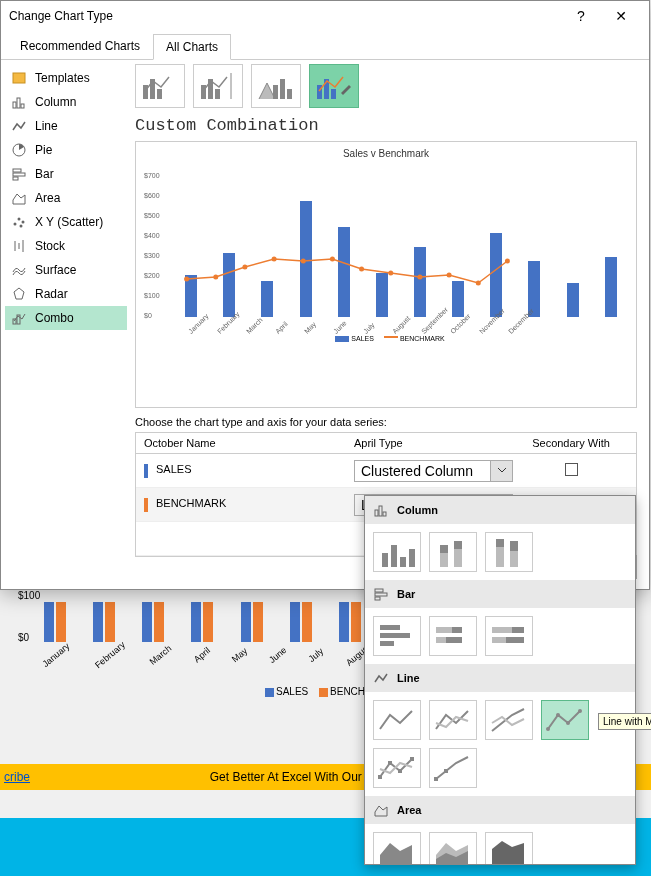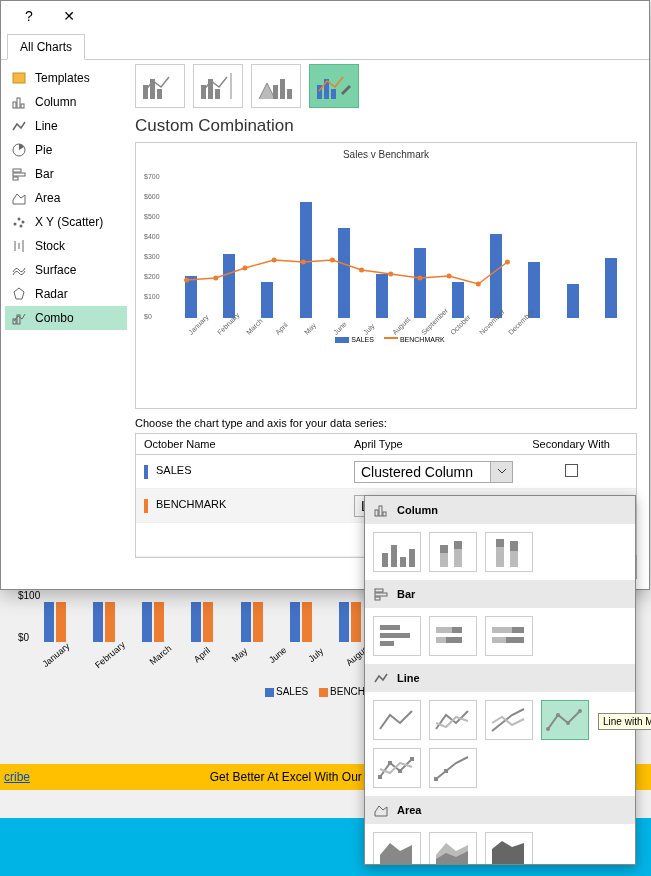--- a/index.html
+++ b/index.html
@@ -18,21 +18,21 @@
 .sidebar { width: 130px; padding: 6px 4px; }
 .side-item { display: flex; align-items: center; gap: 8px; padding: 4px 6px; font-size: 12px; cursor: pointer; }
 .side-item.selected { background: #b4e6cf; }
 .side-icon { width: 16px; height: 16px; display: inline-flex; align-items: center; justify-content: center; }
 
 .content { flex: 1; padding: 4px 12px 8px 4px; }
 .subtype-row { display: flex; gap: 8px; }
 .subtype { width: 50px; height: 44px; border: 1px solid #ccc; display: flex; align-items: center; justify-content: center; cursor: pointer; }
 .subtype.selected { background: #7cd2a8; border: 1px solid #5bb98a; }
 
-.section-title { font-size: 17px; color: #333; margin: 8px 0 6px 0; font-weight: normal; }
+.section-title { font-size: 17px; color: #333; margin: 8px 0 6px 0; font-weight: normal; font-family: Liberation Mono, monospace; }
 
 .preview { border: 1px solid #ccc; height: 267px; padding: 6px; position: relative; }
 .preview-title { text-align: center; font-size: 10px; color: #333; margin-bottom: 4px; }
 .chart-area { position: relative; height: 170px; margin-left: 30px; }
 .yaxis-label { position: absolute; left: -28px; font-size: 7px; color: #666; transform: translateY(-50%); }
 .bars-row { position: absolute; bottom: 16px; left: 0; right: 0; height: 140px; display: flex; justify-content: space-around; align-items: flex-end; }
 .bar { width: 12px; background: #4472c4; }
 .xlabel { position: absolute; bottom: 0; font-size: 7px; color: #666; transform: rotate(-45deg); transform-origin: left top; }
 .line-overlay { position: absolute; bottom: 16px; left: 0; right: 0; height: 140px; pointer-events: none; }
 .legend { text-align: center; font-size: 7px; margin-top: 2px; }
@@ -157,24 +157,26 @@
 
 <div class="banner-yellow">
   <span class="link" style="position:absolute;left:4px">cribe</span>
   <span><span>Get Better At Excel With Our </span><span class="em">Excel Course</span></span>
   <span class="link" style="position:absolute;right:4px">urses</span>
 </div>
 <div class="banner-blue"></div>
 
 <div class="dialog">
   <div class="titlebar">
+    <span class="title">Change Chart Type</span>
     <span class="help">?</span>
     <span class="close">✕</span>
   </div>
   <div class="tabs">
+    <div class="tab">Recommended Charts</div>
     <div class="tab active">All Charts</div>
   </div>
   <div class="main">
     <div class="sidebar" id="sidebar">
         <div class="side-item">
           <span class="side-icon">
             <svg width="16" height="16">
               <rect x="2" y="3" width="12" height="10" fill="#f4b942" stroke="#c89020"></rect>
             </svg>
           </span>

